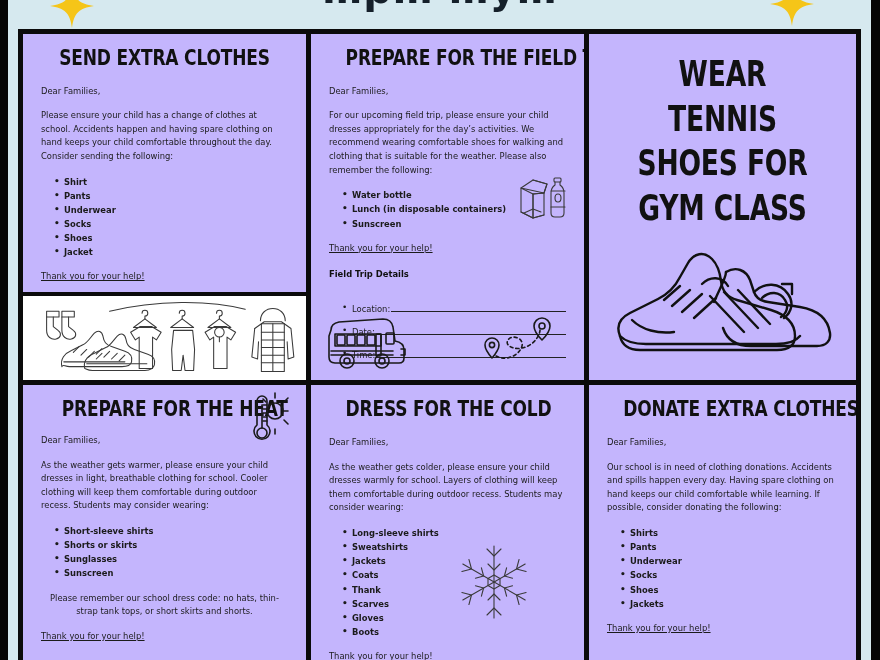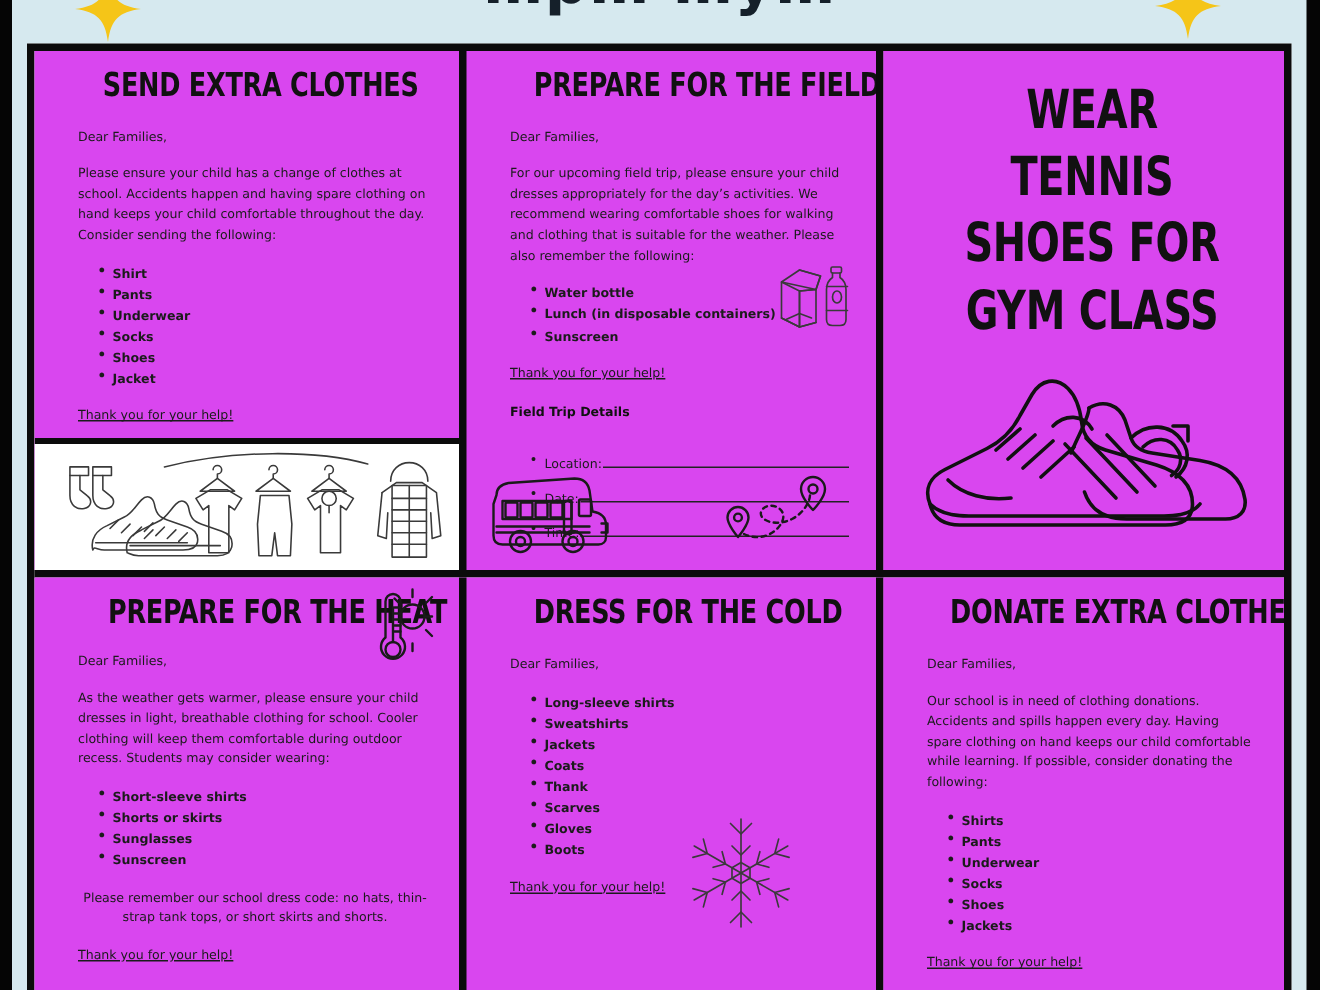--- a/index.html
+++ b/index.html
@@ -59,23 +59,22 @@
   }
   .sheet-row {
     display: flex;
     width: 100%;
   }
   .sheet-row.r1 { height: 348px; }
   .sheet-row.r2 { height: 305px; border-top: 5px solid #0b0b0b; }
 
   .card {
     position: relative;
-    background: #d946ef;
+    background: #c4b5fd;
     overflow: hidden;
-    padding-left: 11px;
   }
   .card.c1 { width: 283px; }
   .card.c2 { width: 283px; border-left: 5px solid #0b0b0b; border-right: 5px solid #0b0b0b; }
   .card.c3 { flex: 1; }
 
   .card-inner {
     padding: 12px 18px 8px 18px;
     height: 100%;
   }
 
@@ -417,20 +416,21 @@
               <path d="M31 7 v-5 M31 38 v5 M44 20 h-5 M40 11 l4 -4 M40 29 l4 4 M22 11 l-3 -3"></path>
             </g>
           </svg>
         </div>
       </div>
 
       <div class="card c2">
         <div class="card-inner">
           <h1 class="card-title">DRESS FOR THE COLD</h1>
           <div class="greet">Dear Families,</div>
+          <div class="body-text">As the weather gets colder, please ensure your child dresses warmly for school. Layers of clothing will keep them comfortable during outdoor recess. Students may consider wearing:</div>
           <ul class="items">
               <li>Long-sleeve shirts</li>
               <li>Sweatshirts</li>
               <li>Jackets</li>
               <li>Coats</li>
               <li>Thank</li>
               <li>Scarves</li>
               <li>Gloves</li>
               <li>Boots</li>
             </ul>

